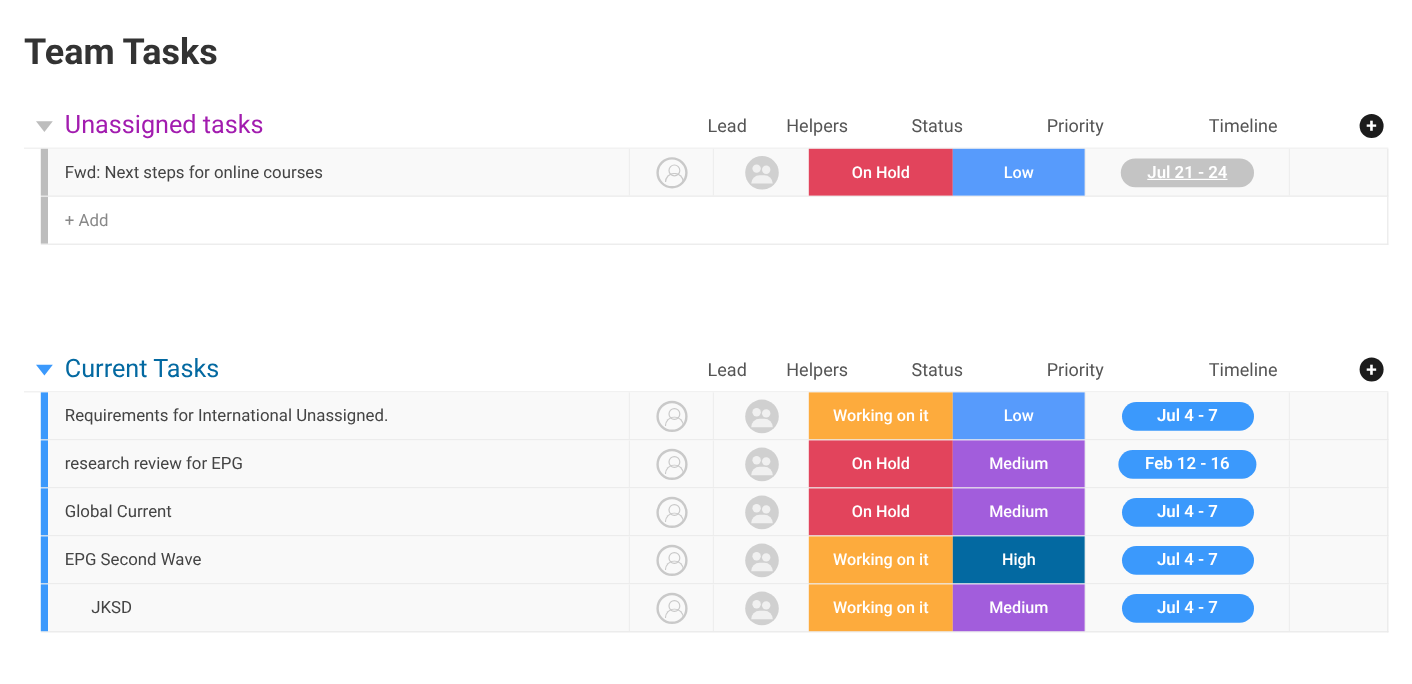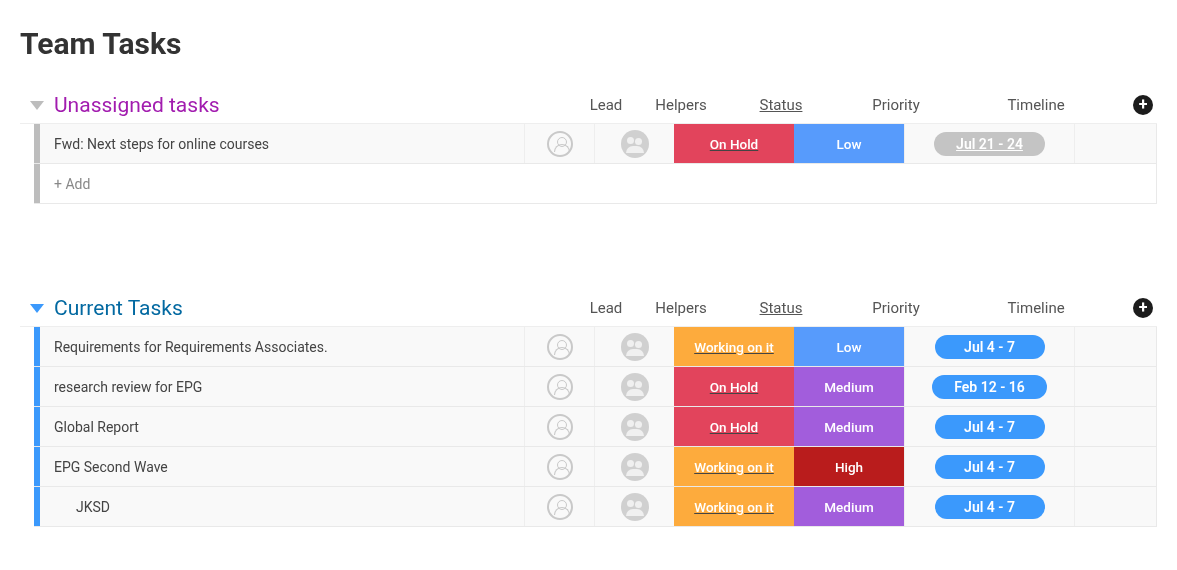--- a/index.html
+++ b/index.html
@@ -31,21 +31,21 @@
   .col-heads { display: flex; align-items: center; }
   .col-head { text-align: center; color: #555; font-size: 15px; }
   .plus-btn {
     width: 20px; height: 20px; border-radius: 50%;
     background: #1c1c1c; color: #fff; font-weight: 700;
     display: flex; align-items: center; justify-content: center;
     font-size: 16px; line-height: 1; margin-left: 12px; cursor: pointer;
   }
   .w-lead   { width: 70px; }
   .w-help   { width: 80px; }
-  .w-status { width: 120px; text-decoration: underline; }
+  .w-status { width: 120px; }
   .w-prio   { width: 110px; }
   .w-time   { width: 170px; }
   .w-trail  { width: 40px; }
 
   .rows { margin-left: 14px; }
   .row {
     display: flex; align-items: stretch;
     border-bottom: 1px solid #e9e9e9;
     border-right: 1px solid #e9e9e9;
     background: #f9f9f9;
@@ -156,21 +156,21 @@
             <div class="col-head w-status">Status</div>
             <div class="col-head w-prio">Priority</div>
             <div class="col-head w-time">Timeline</div>
           </div>
           <div class="plus-btn">+</div>
           <div style="width: 4px;"></div>
         </div>
         <div class="rows">
           <div class="row">
             <div class="stripe blue"></div>
-            <div class="cell name" style="width: 484px;">Requirements for Requirements Associates.</div>
+            <div class="cell name" style="width: 484px;">Requirements for International Unassigned.</div>
             <div class="cell w-lead">
               <span class="avatar-icon"></span>
             </div>
             <div class="cell w-help">
               <span class="helpers-icon"></span>
             </div>
             <div class="cell w-status" style="padding: 0px; border-left: none;">
               <div class="chip" style="background: rgb(253, 171, 61);">Working on it</div>
             </div>
             <div class="cell w-prio" style="padding: 0px; border-left: none;">
@@ -196,21 +196,21 @@
             <div class="cell w-prio" style="padding: 0px; border-left: none;">
               <div class="chip" style="background: rgb(162, 93, 220);">Medium</div>
             </div>
             <div class="cell w-time">
               <span class="pill" style="background: rgb(59, 153, 252);">Feb 12 - 16</span>
             </div>
             <div class="cell w-trail" style="border-left: 1px solid rgb(238, 238, 238);"></div>
           </div>
           <div class="row">
             <div class="stripe blue"></div>
-            <div class="cell name" style="width: 484px;">Global Report</div>
+            <div class="cell name" style="width: 484px;">Global Current</div>
             <div class="cell w-lead">
               <span class="avatar-icon"></span>
             </div>
             <div class="cell w-help">
               <span class="helpers-icon"></span>
             </div>
             <div class="cell w-status" style="padding: 0px; border-left: none;">
               <div class="chip" style="background: rgb(226, 68, 92);">On Hold</div>
             </div>
             <div class="cell w-prio" style="padding: 0px; border-left: none;">
@@ -227,21 +227,21 @@
             <div class="cell w-lead">
               <span class="avatar-icon"></span>
             </div>
             <div class="cell w-help">
               <span class="helpers-icon"></span>
             </div>
             <div class="cell w-status" style="padding: 0px; border-left: none;">
               <div class="chip" style="background: rgb(253, 171, 61);">Working on it</div>
             </div>
             <div class="cell w-prio" style="padding: 0px; border-left: none;">
-              <div class="chip" style="background: #b91c1c;">High</div>
+              <div class="chip" style="background: #0369a1;">High</div>
             </div>
             <div class="cell w-time">
               <span class="pill" style="background: rgb(59, 153, 252);">Jul 4 - 7</span>
             </div>
             <div class="cell w-trail" style="border-left: 1px solid rgb(238, 238, 238);"></div>
           </div>
           <div class="row">
             <div class="stripe blue"></div>
             <div class="cell name" style="width: 484px; padding-left: 36px;">JKSD</div>
             <div class="cell w-lead">

